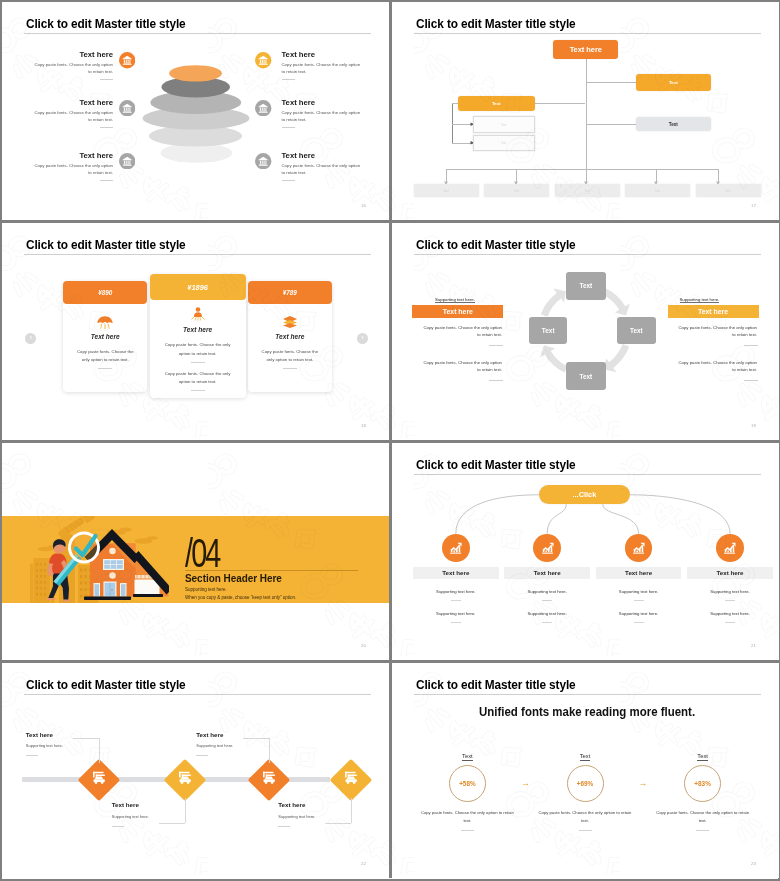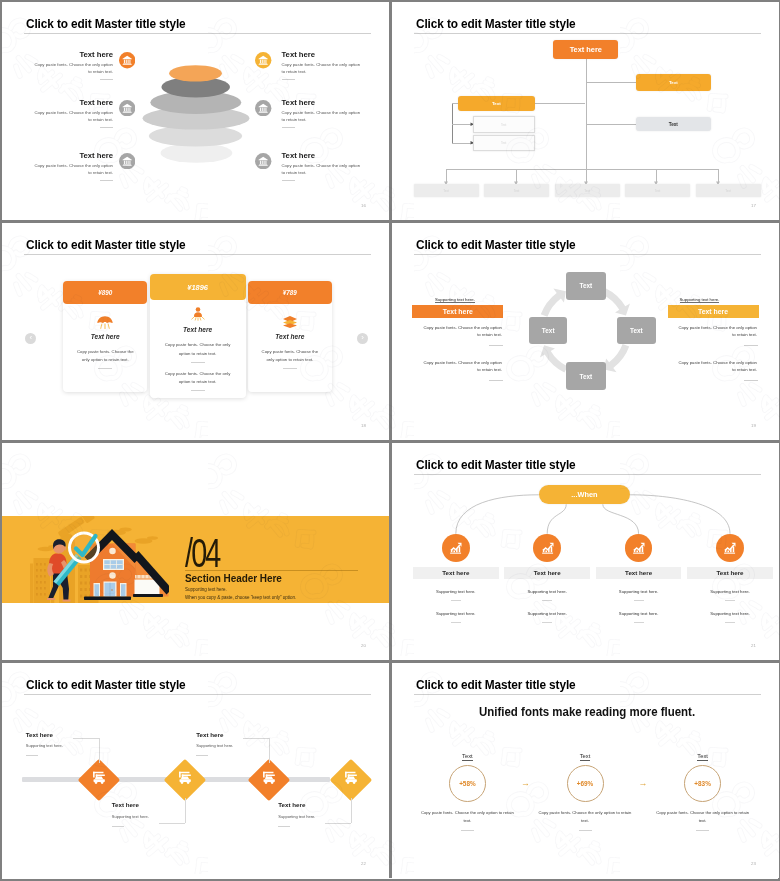--- a/index.html
+++ b/index.html
@@ -612,21 +612,21 @@
   <div class="slide bb">
     <div class="ttl">Click to edit Master title style</div>
     <div class="ttlrule"></div>
       <svg style="position:absolute;left:0;top:0;" width="389" height="219">
         <path d="M146.7 51.8 C106.7 51.8 63.8 59.8 63.8 90.8" fill="none" stroke="#ACACAC" stroke-width=".7"></path>
         <path d="M238.2 51.8 C278.2 51.8 338.0 59.8 338.0 90.8" fill="none" stroke="#ACACAC" stroke-width=".7"></path>
         <path d="M174.2 61.3 C174.2 73.3 155.2 69.3 155.2 90.8" fill="none" stroke="#ACACAC" stroke-width=".7"></path>
         <path d="M210.8 61.3 C210.8 73.3 246.6 69.3 246.6 90.8" fill="none" stroke="#ACACAC" stroke-width=".7"></path>
       </svg>
       <div class="s6-hub" style="left:146.7px;top:42.3px;width:91.5px;height:19.0px;">
-          <span>...When</span>
+          <span>...Click</span>
         </div>
       <div class="s6-circ" style="left:49.9px;top:90.8px;width:27.9px;height:27.9px;">
           <svg width="25" height="25" viewBox="0 0 40 40">
   <g fill="#fff">
     <path d="M12.5 27.5 L12.5 22.8 L15.0 22.8 L15.0 27.5 Z"></path>
     <path d="M16.7 27.5 L16.7 24.6 L19.2 24.6 L19.2 27.5 Z"></path>
     <path d="M20.9 27.5 L20.9 21.3 L23.4 21.3 L23.4 27.5 Z"></path>
     <path d="M25.1 27.5 L25.1 18.3 L27.6 18.3 L27.6 27.5 Z"></path>
     <rect x="11.4" y="28.2" width="17.5" height="1.7"></rect>
     <path d="M12.1 23.4 L17.0 19.0 L20.2 21.8 L26.0 15.0 L27.8 16.6 L20.4 25.2 L17.2 22.4 L13.6 25.6 Z"></path>

